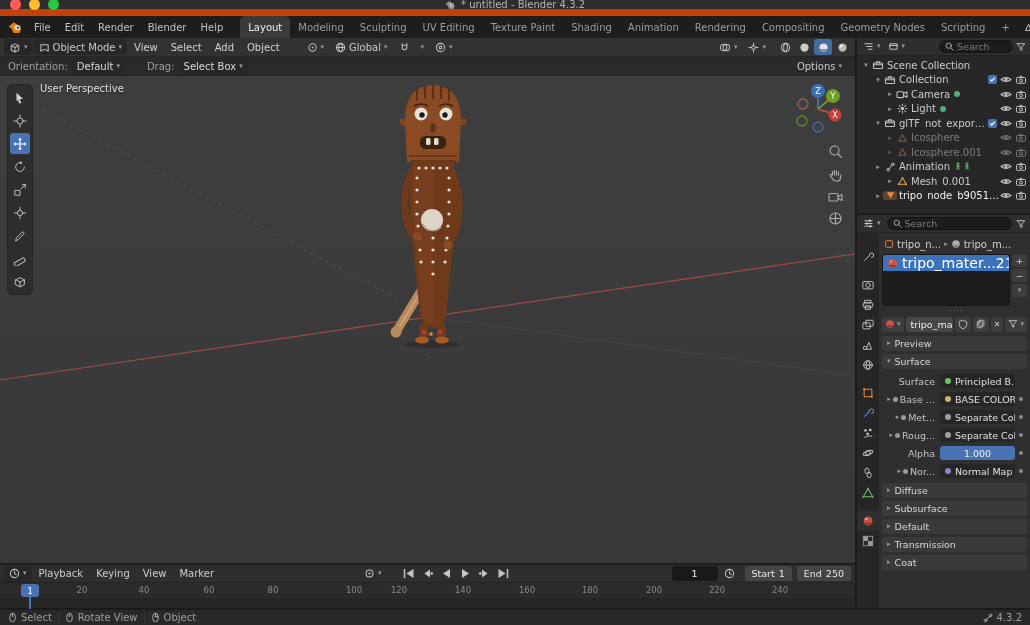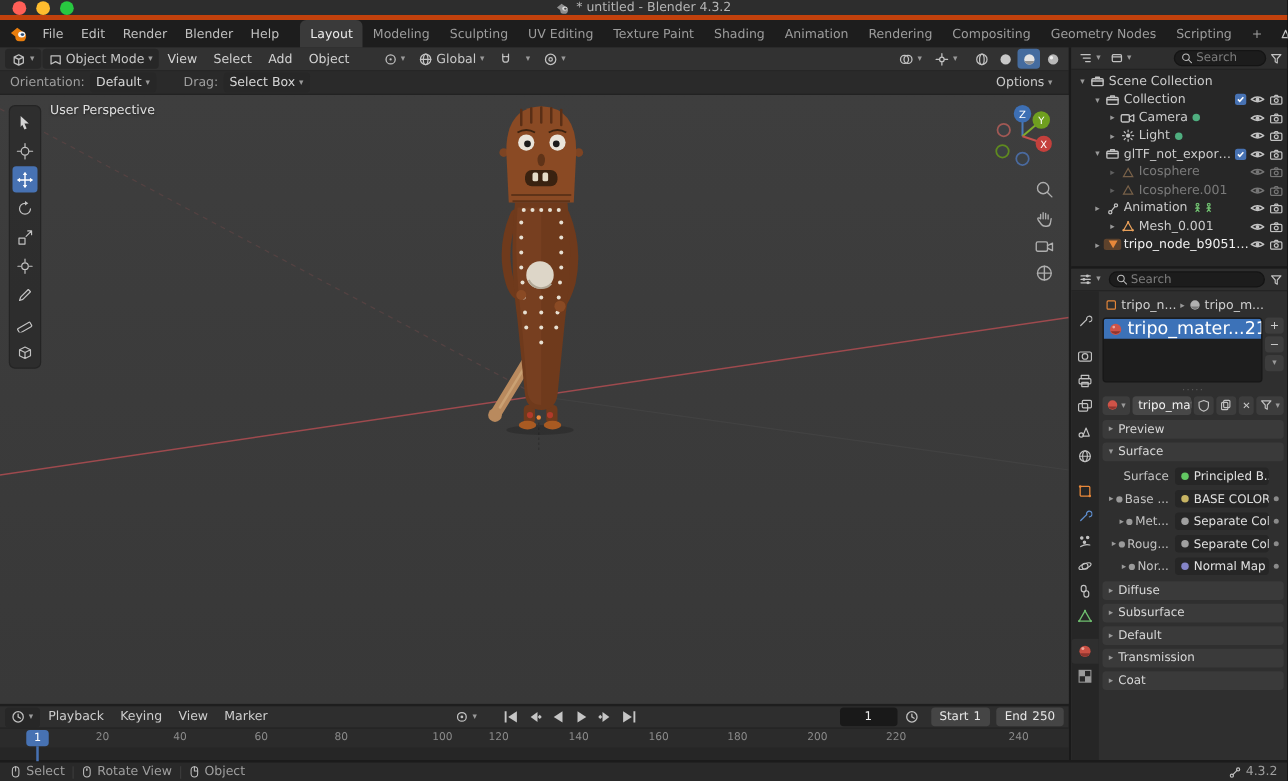--- a/index.html
+++ b/index.html
@@ -3,21 +3,21 @@
 <meta charset="utf-8">
 <style>
   *{margin:0;padding:0;box-sizing:border-box}
   html,body{width:1030px;height:625px;overflow:hidden;background:#000}
   .app{position:relative;width:1030px;height:625px;background:#2b2b2b;color:#c8c8c8;
        font-family:"DejaVu Sans",sans-serif;font-size:10px;user-select:none}
   svg{display:block}
   svg.s{stroke:#c2c2c2;fill:none;stroke-width:1.1;stroke-linecap:round;stroke-linejoin:round}
 
   
-  .titlebar{height:16px;background:#2d2d2d;border-bottom:4px solid #c2410c;display:flex;align-items:center;position:relative}
+  .titlebar{height:16px;background:#2d2d2d;border-bottom:7px solid #c2410c;display:flex;align-items:center;position:relative}
   .lights{display:flex;gap:8px;padding-left:10px;z-index:2}
   .light{width:11px;height:11px;border-radius:50%}
   .l-red{background:#ff5f57}.l-yel{background:#febc2e}.l-grn{background:#28c840}
   .wtitle{position:absolute;left:0;right:0;display:flex;justify-content:center;align-items:center;gap:5px;color:#b5b5b5;font-size:10px}
 
   
   .menubar{height:22px;background:#1d1d1d;display:flex;align-items:center;padding:0 6px;color:#c0c0c0}
   .logo{margin:0 4px 0 2px}
   .mi{padding:0 7px;height:22px;display:flex;align-items:center}
   .tabs{display:flex;margin-left:10px;height:22px}
@@ -567,21 +567,21 @@
         <span class="tick" style="left:130px">40</span>
         <span class="tick" style="left:195px">60</span>
         <span class="tick" style="left:259px">80</span>
         <span class="tick" style="left:340px">100</span>
         <span class="tick" style="left:385px">120</span>
         <span class="tick" style="left:449px">140</span>
         <span class="tick" style="left:513px">160</span>
         <span class="tick" style="left:576px">180</span>
         <span class="tick" style="left:640px">200</span>
         <span class="tick" style="left:703px">220</span>
-        <span class="tick" style="left:801px">240</span>
+        <span class="tick" style="left:766px">240</span>
         <span class="playhead">1</span>
         <span class="phline"></span>
       </div>
     </div>
 
     <div class="right">
 
       <div class="outliner">
         <div class="ohead">
           <span class="dd" style="padding:0 2px">
@@ -1154,20 +1154,31 @@
                     <span class="dot" style="background:#a0a0a0"></span>
                     <span>Separate Col...</span>
                   </span>
                 </span>
               <span class="kdot">
                   <i></i>
                 </span>
             </div>
             <div class="prow">
               <span class="plabel">
+                  <span>Alpha</span>
+                </span>
+              <span class="pval">
+                  <span class="slider full">1.000</span>
+                </span>
+              <span class="kdot">
+                  <i></i>
+                </span>
+            </div>
+            <div class="prow">
+              <span class="plabel">
                   <span class="c">▸</span>
                   <span class="sockdot"></span>
                   <span>Nor...</span>
                 </span>
               <span class="pval">
                   <span class="valbtn">
                     <span class="dot" style="background:#8484c7"></span>
                     <span>Normal Map</span>
                   </span>
                 </span>

